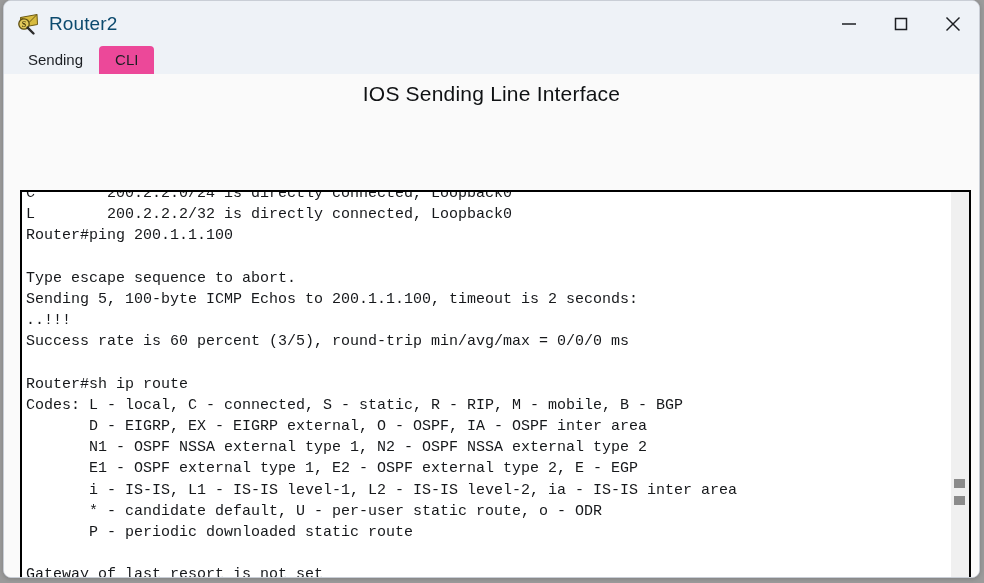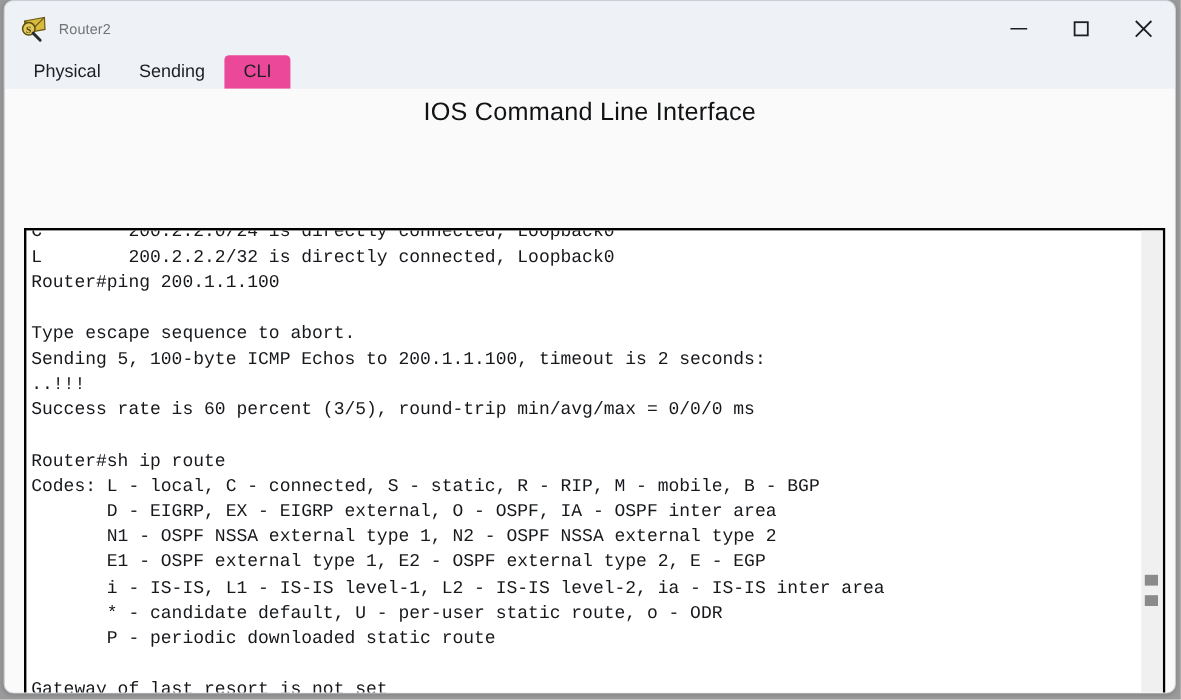--- a/index.html
+++ b/index.html
@@ -39,22 +39,22 @@
   }
   #window-icon {
     margin-left: 12px;
     width: 26px;
     height: 26px;
     flex: 0 0 auto;
     display: block;
   }
   #window-title {
     margin-left: 7px;
-    font-size: 12px;
-    color: #737373;
+    font-size: 19px;
+    color: #0c4a6e;
     font-family: "Liberation Sans", sans-serif;
     letter-spacing: 0.1px;
     white-space: nowrap;
   }
   #window-controls {
     margin-left: auto;
     display: flex;
     align-items: center;
     height: 45px;
   }
@@ -190,28 +190,27 @@
       <div class="win-ctrl">
         <svg width="24" height="24" viewBox="0 0 24 24">
           <line x1="5.5" y1="5.5" x2="18.5" y2="18.5" stroke="#1c1f23" stroke-width="1.5"></line>
           <line x1="18.5" y1="5.5" x2="5.5" y2="18.5" stroke="#1c1f23" stroke-width="1.5"></line>
         </svg>
       </div>
     </div>
   </div>
 
   <div id="tab-strip">
-    <div class="tab">Physical</div>
     <div class="tab">Sending</div>
     <div class="tab active">CLI</div>
   </div>
 
   <div id="content-panel">
 
-    <div id="cli-heading">IOS Command Line Interface</div>
+    <div id="cli-heading">IOS Sending Line Interface</div>
 
     <div id="terminal-wrap">
       <div id="terminal-text"><div class="term-line">C        200.2.2.0/24 is directly connected, Loopback0</div><div class="term-line">L        200.2.2.2/32 is directly connected, Loopback0</div><div class="term-line">Router#ping 200.1.1.100</div><div class="term-line">&nbsp;</div><div class="term-line">Type escape sequence to abort.</div><div class="term-line">Sending 5, 100-byte ICMP Echos to 200.1.1.100, timeout is 2 seconds:</div><div class="term-line">..!!!</div><div class="term-line">Success rate is 60 percent (3/5), round-trip min/avg/max = 0/0/0 ms</div><div class="term-line">&nbsp;</div><div class="term-line">Router#sh ip route</div><div class="term-line">Codes: L - local, C - connected, S - static, R - RIP, M - mobile, B - BGP</div><div class="term-line">       D - EIGRP, EX - EIGRP external, O - OSPF, IA - OSPF inter area</div><div class="term-line">       N1 - OSPF NSSA external type 1, N2 - OSPF NSSA external type 2</div><div class="term-line">       E1 - OSPF external type 1, E2 - OSPF external type 2, E - EGP</div><div class="term-line">       i - IS-IS, L1 - IS-IS level-1, L2 - IS-IS level-2, ia - IS-IS inter area</div><div class="term-line">       * - candidate default, U - per-user static route, o - ODR</div><div class="term-line">       P - periodic downloaded static route</div><div class="term-line">&nbsp;</div><div class="term-line">Gateway of last resort is not set</div></div>
       <div id="terminal-scrollbar">
         <div class="scroll-thumb-mark" id="scroll-mark-a"></div>
         <div class="scroll-thumb-mark" id="scroll-mark-b"></div>
       </div>
     </div>
 
   </div>

